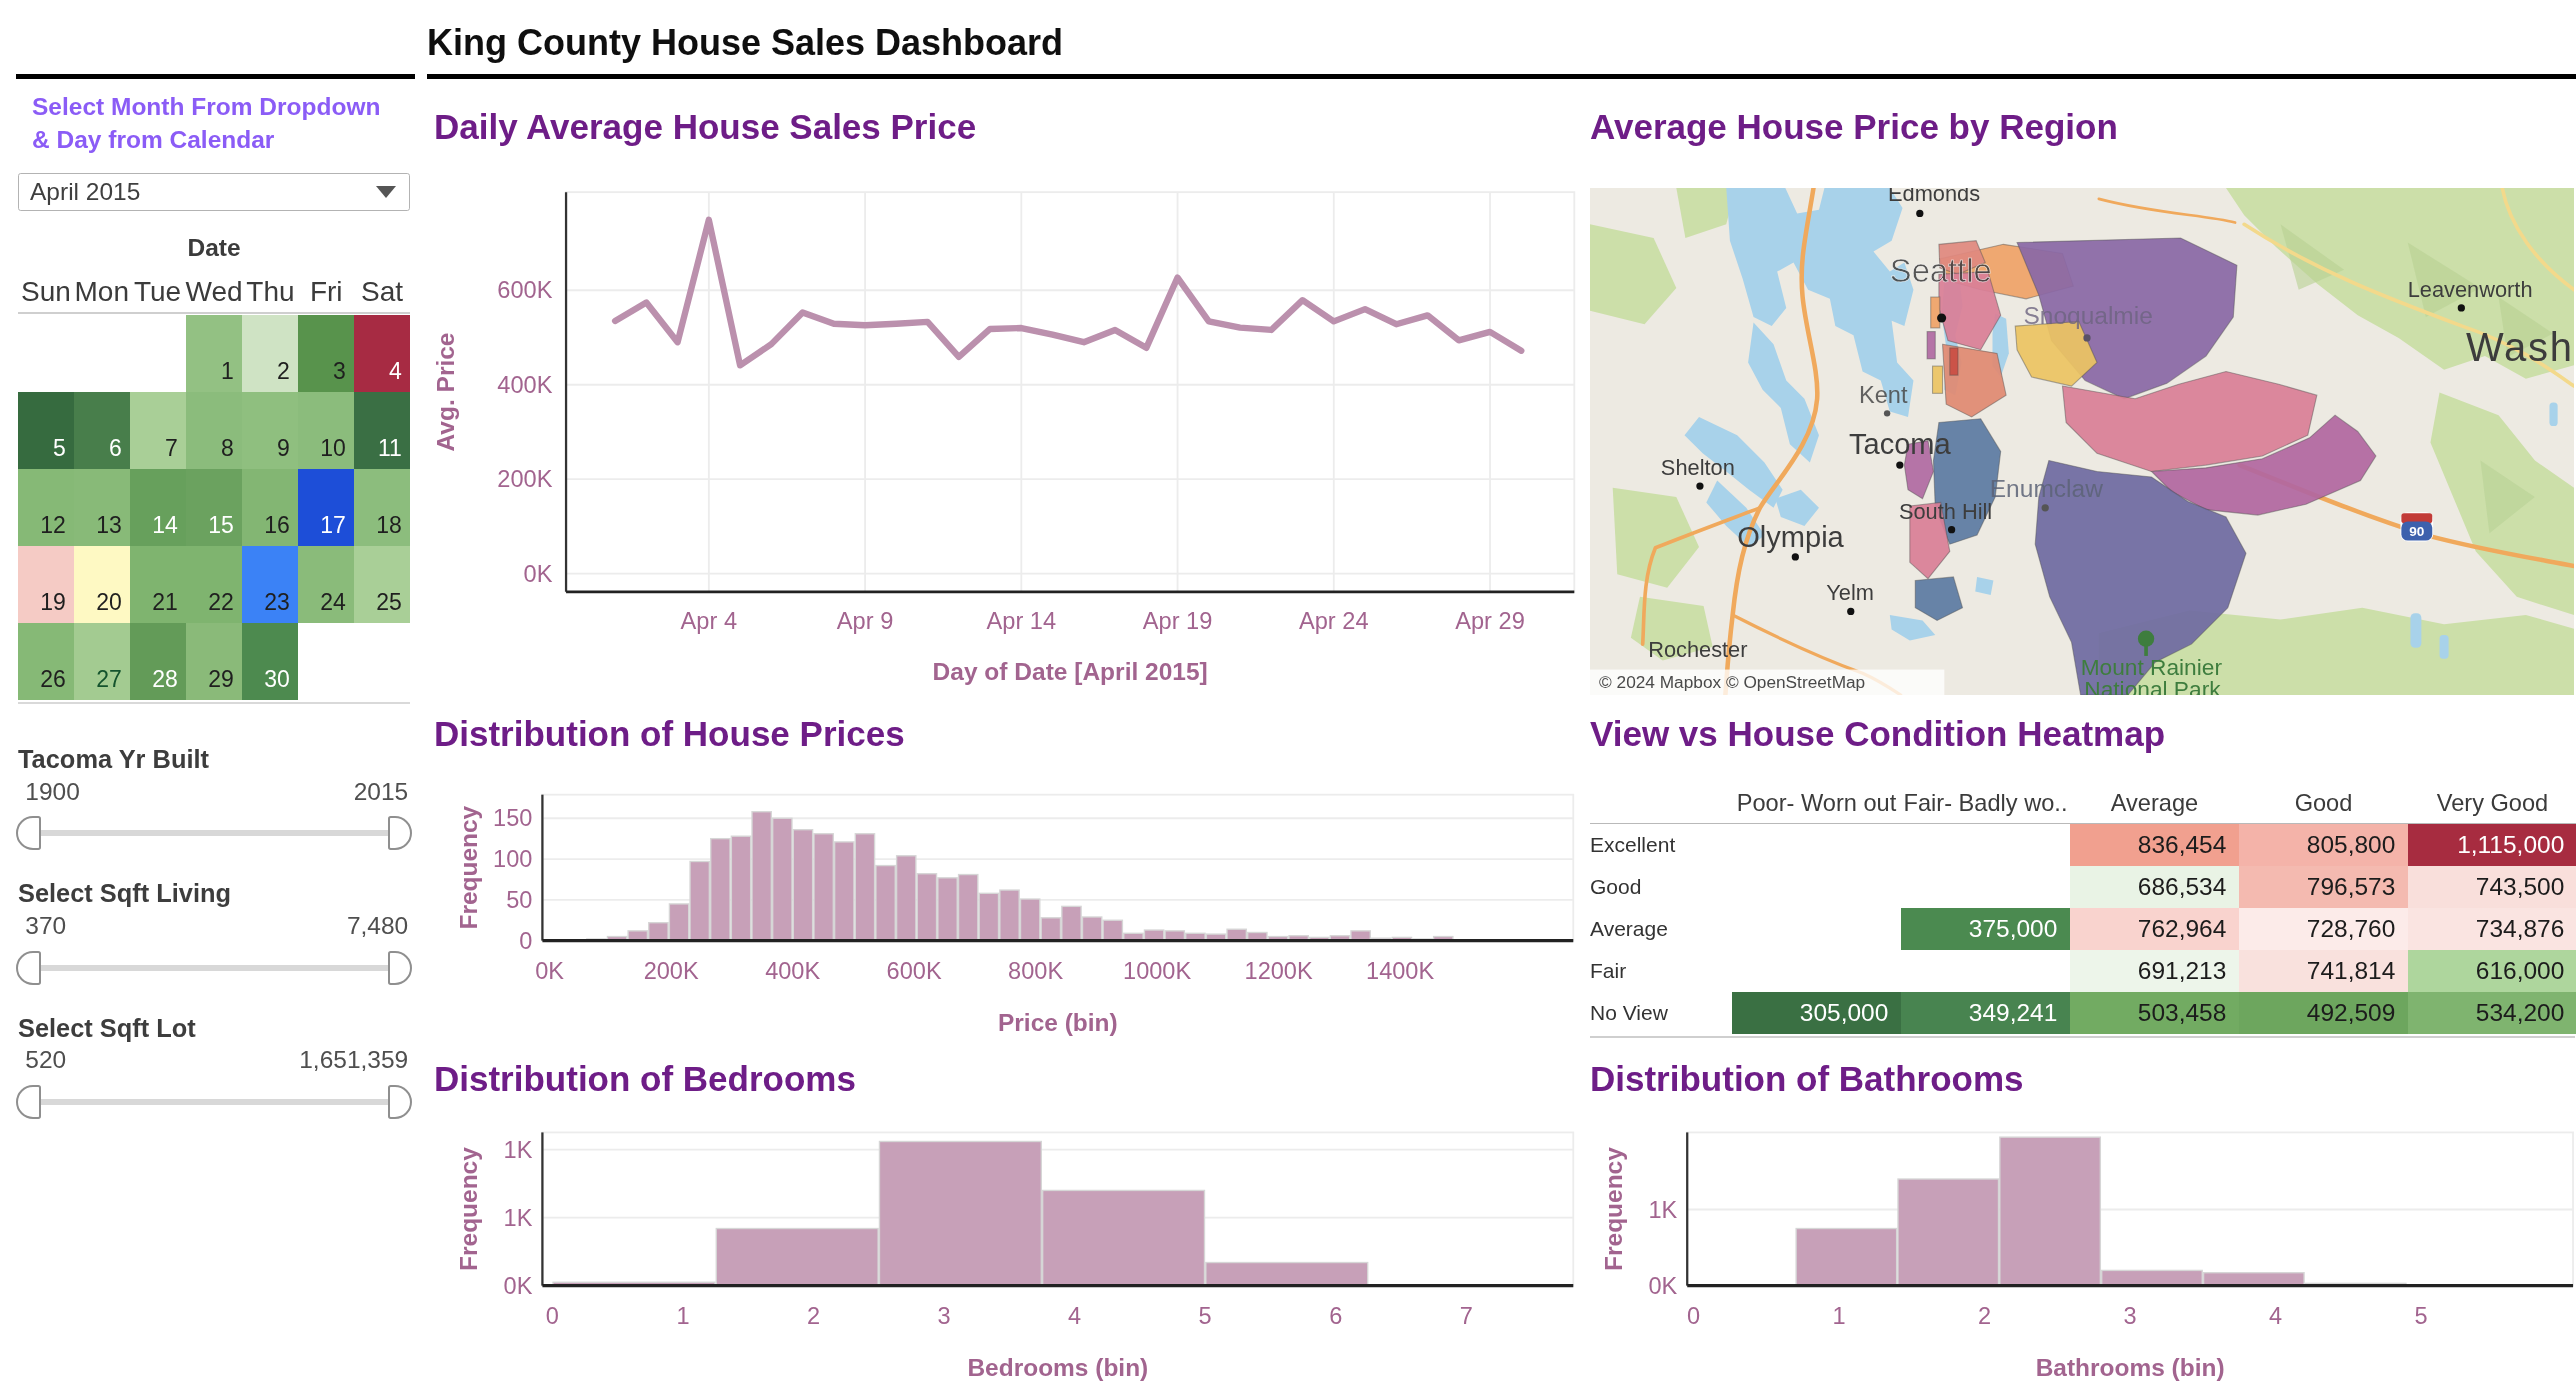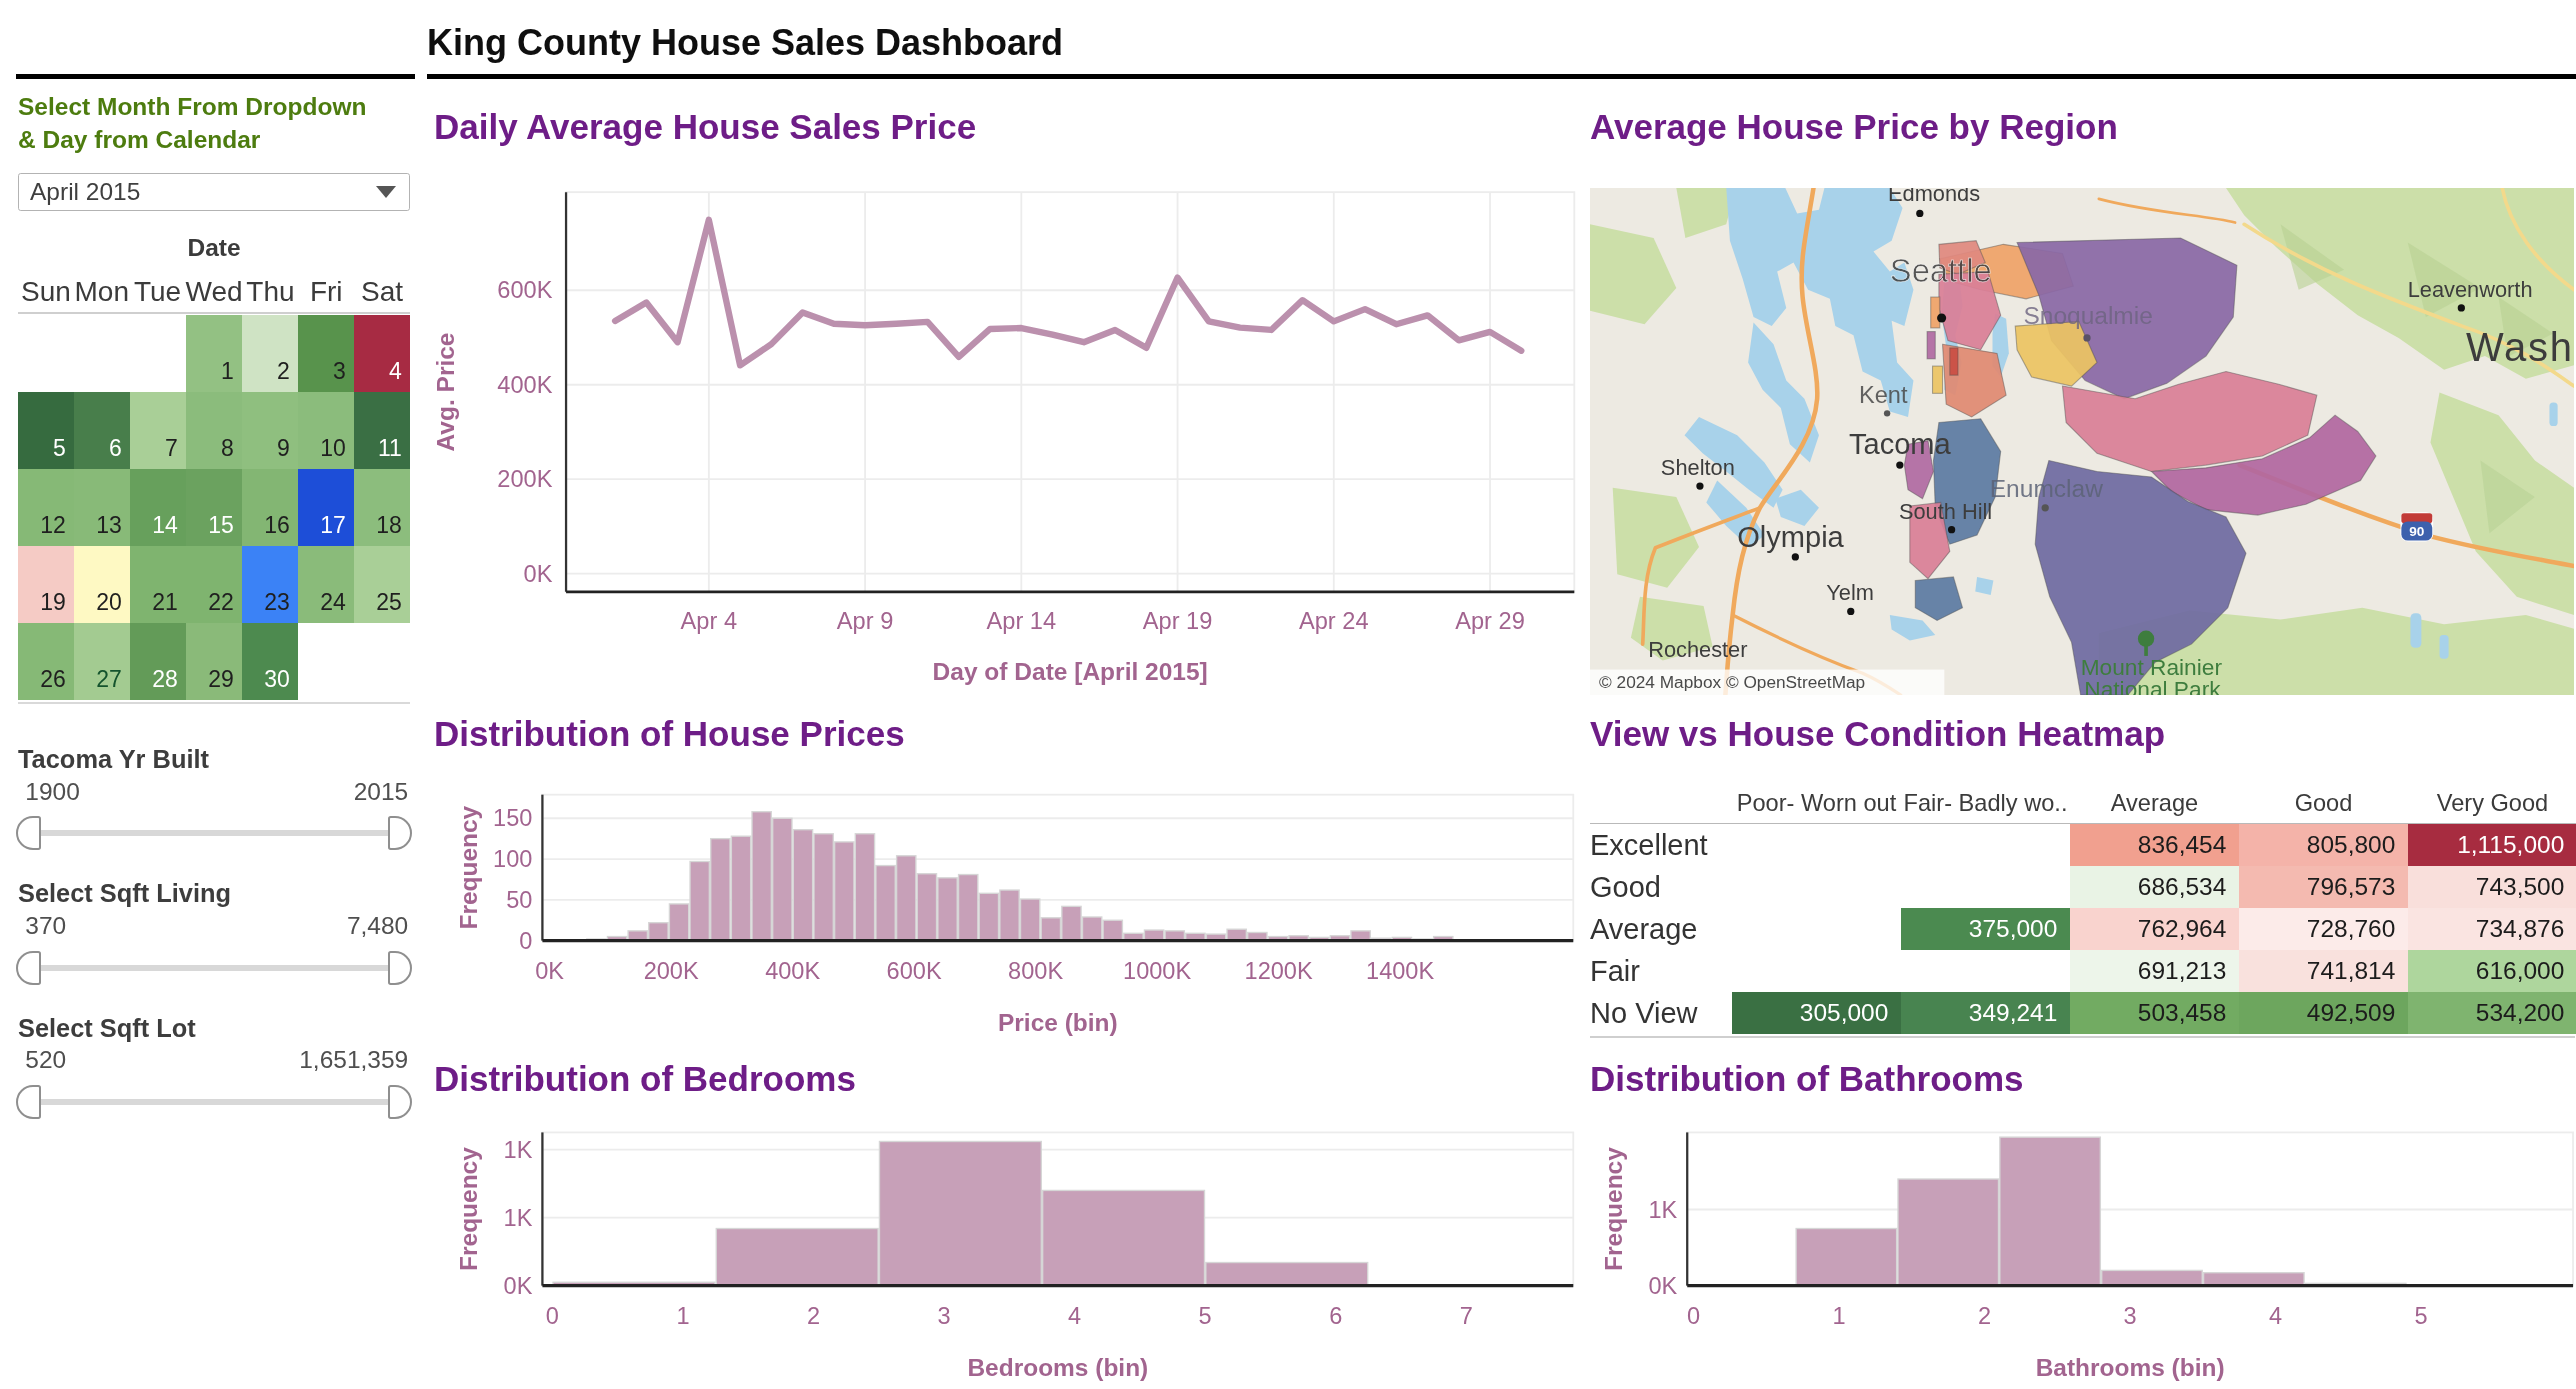--- a/index.html
+++ b/index.html
@@ -2,21 +2,21 @@
 <html style="font-size:14.5px"><head>
 <meta charset="utf-8">
 <style>
   html,body{margin:0;padding:0;background:#fff;}
   .stage{position:relative;width:2576px;height:1390px;background:#fff;overflow:hidden;
          font-family:"Liberation Sans", sans-serif;color:#222;}
   .abs{position:absolute;}
   .rule{position:absolute;background:#000;height:4.5px;}
   .filters-title{left:0;top:14.5px;width:418px;text-align:center;font-size:36px;font-weight:600;color:#0f0f0f;}
   .main-title{left:427px;top:22px;font-size:36px;font-weight:700;color:#0f0f0f;}
-  .flabel{left:18px;font-size:24.5px;font-weight:700;color:#4d7c0f;}
+  .flabel{left:32px;font-size:24.5px;font-weight:700;color:#8b5cf6;}
   .dropdown{left:18px;top:173px;width:392px;height:38px;border:1.8px solid #b3b3b3;border-radius:2.7px;
             background:#fff;display:flex;align-items:center;box-sizing:border-box;}
   .dropdown .val{padding-left:11px;font-size:24.5px;color:#3f3f3f;flex:1;}
   .caret{width:0;height:0;border-left:10px solid transparent;border-right:10px solid transparent;
          border-top:12.7px solid #555;margin-right:12.7px;}
   .cal-title{left:18px;top:234px;width:392px;text-align:center;font-size:24.5px;font-weight:600;color:#3b3b3b;}
   .weekdays{left:18px;top:276px;width:392px;display:grid;grid-template-columns:repeat(7,1fr);}
   .weekdays div{text-align:center;font-size:28px;color:#3b3b3b;}
   .cal-grid{left:18px;top:315px;width:392px;height:386px;display:grid;
             grid-template-columns:repeat(7,1fr);grid-template-rows:repeat(5,77px);}
@@ -36,21 +36,21 @@
   
   .land{fill:#edeae2;} .water{fill:#a8d2ea;} .green{fill:#ccdfa9;} .green2{fill:#b7d093;}
   .road-o{stroke:#f0a95c;fill:none;stroke-linecap:round;} .road-y{stroke:#f3d98b;fill:none;stroke-linecap:round;}
   .tract{stroke:rgba(80,80,80,0.45);stroke-width:1.2;fill-opacity:0.93;}
   .city{fill:#3d3d3d;font-size:24px;} .city-lg{fill:#3d3d3d;font-size:32px;}
   .dot{fill:#111;}
   
   .heat{left:1590px;top:783px;width:985px;display:grid;grid-template-columns:142px repeat(5,169px);}
   .hm-h{height:40px;display:flex;align-items:center;justify-content:center;font-size:23.6px;color:#3b3b3b;
         border-bottom:1.8px solid #b9b9b9;white-space:nowrap;}
-  .hm-rl{height:42px;display:flex;align-items:center;font-size:29px;color:#333;background:#fff;}
+  .hm-rl{height:42px;display:flex;align-items:center;font-size:21px;color:#333;background:#fff;}
   .hm-c{height:42px;display:flex;align-items:center;justify-content:flex-end;padding-right:12.7px;
         box-sizing:border-box;font-size:24.5px;color:#1c1c1c;}
   .hm-bottom{left:1590px;top:1036px;width:985px;height:1.8px;background:#cfcfcf;}
 </style>
 </head>
 <body>
 
 <div class="stage">
 
   <div class="rule" style="left:16.3px;top:74px;width:399px;"></div>

